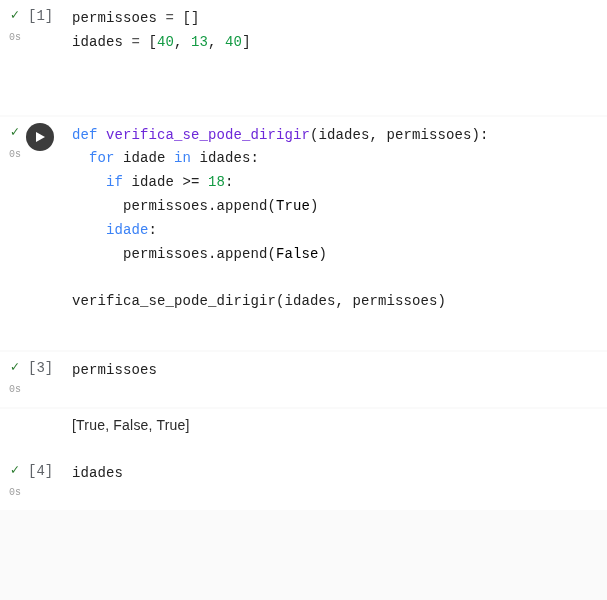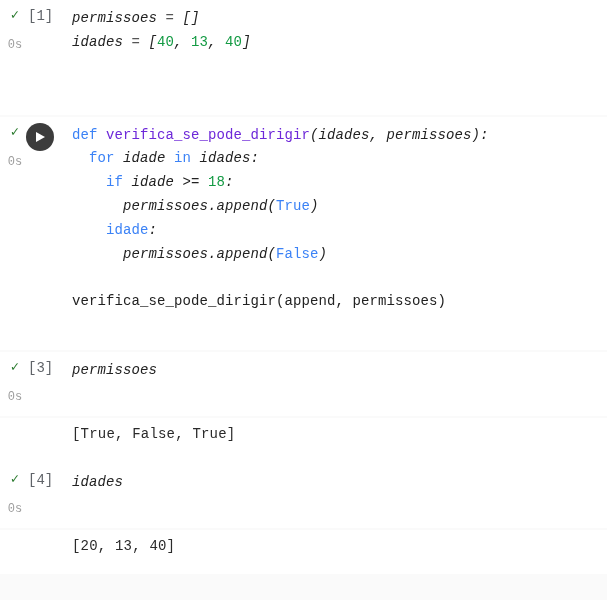--- a/index.html
+++ b/index.html
@@ -22,21 +22,21 @@
   .cell1 { padding-bottom: 36px; }
   .cell2 { padding-bottom: 12px; }
   .cell3 { padding-bottom: 12px; padding-top:8px; }
   .gutter {
     width: 22px;
     text-align: center;
     flex-shrink: 0;
     padding-top: 2px;
   }
   .check { color: #2e7d32; font-size: 14px; line-height: 14px; }
-  .timing { font-size: 12px; color: #9e9e9e; margin-top: 16px; }
+  .timing { font-size: 10px; color: #9e9e9e; margin-top: 10px; }
   .promptcol {
     width: 46px;
     flex-shrink: 0;
     text-align: left;
     color: #5f6368;
     padding-top: 2px;
     padding-left: 2px;
   }
   .runbtn {
     width: 28px; height: 28px;
@@ -58,32 +58,32 @@
   .outrow {
     display: flex;
     align-items: flex-start;
     padding: 6px 6px 20px 4px;
     background: #fff;
   }
   .outrow .gutter { visibility: hidden; }
   .output {
     flex: 1;
     white-space: pre;
-    font-family: Liberation Mono, monospace;
+    font-family: Liberation Sans, sans-serif;
     color: #2a2a2a;
     padding-top: 2px;
     letter-spacing: 0.2px;
   }
   
   .kw  { color: #3b82f6; }      
   .fn  { color: #6d28d9; margin-top: 32px; }      
   .num { color: #139a43; }
   .op  { color: #555; }
-  .bool{ color: #3b82f6; }
-  .name{ color: #222; font-style: italic; }
+  .bool{ color: #000000; }
+  .name{ color: #222; }
   .call{ color: #222; }
 </style>
 </head>
 <body>
 
 <div class="notebook">
 
   <div class="cell cell0">
     <div class="gutter">
       <div class="check">✓</div>
@@ -106,21 +106,21 @@
           </svg>
       </span>
     </div>
     <div class="code"><span class="kw">def</span><span> </span><span class="fn">verifica_se_pode_dirigir</span><span class="name">(idades, permissoes):</span>
 <span>  </span><span class="kw">for</span><span class="name"> idade </span><span class="kw">in</span><span class="name"> idades:</span>
 <span>    </span><span class="kw">if</span><span class="name"> idade &gt;= </span><span class="num">18</span><span class="name">:</span>
 <span class="name">      permissoes.append(</span><span class="bool">True</span><span class="name">)</span>
 <span>    </span><span class="kw">idade</span><span class="name">:</span>
 <span class="name">      permissoes.append(</span><span class="bool">False</span><span class="name">)</span>
 <span></span>
-<span class="call">verifica_se_pode_dirigir(append, permissoes)</span></div>
+<span class="call">verifica_se_pode_dirigir(idades, permissoes)</span></div>
   </div>
 
   <div class="cell cell2">
     <div class="gutter">
       <div class="check">✓</div>
       <div class="timing">0s</div>
     </div>
     <div class="promptcol">[3]</div>
     <div class="code"><span class="name">permissoes</span></div>
   </div>
@@ -131,19 +131,14 @@
   </div>
 
   <div class="cell cell3">
     <div class="gutter">
       <div class="check">✓</div>
       <div class="timing">0s</div>
     </div>
     <div class="promptcol">[4]</div>
     <div class="code"><span class="name">idades</span></div>
   </div>
-  <div class="outrow">
-    <div class="gutter"></div>
-    <div class="promptcol"></div>
-    <div class="output">[20, 13, 40]</div>
-  </div>
 
 </div>
 
 </body></html>

